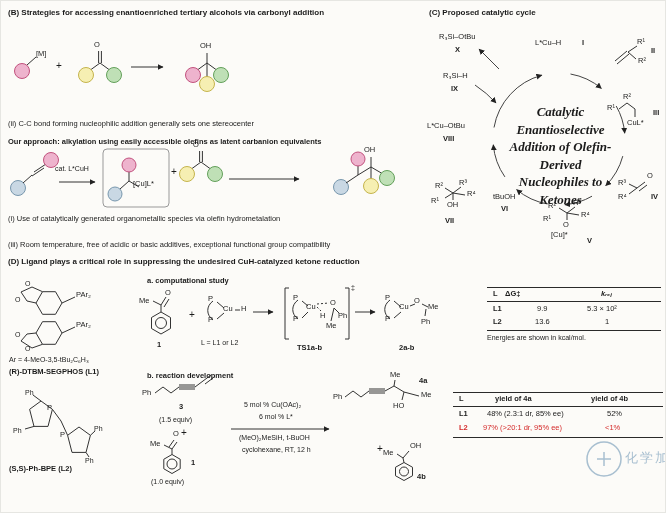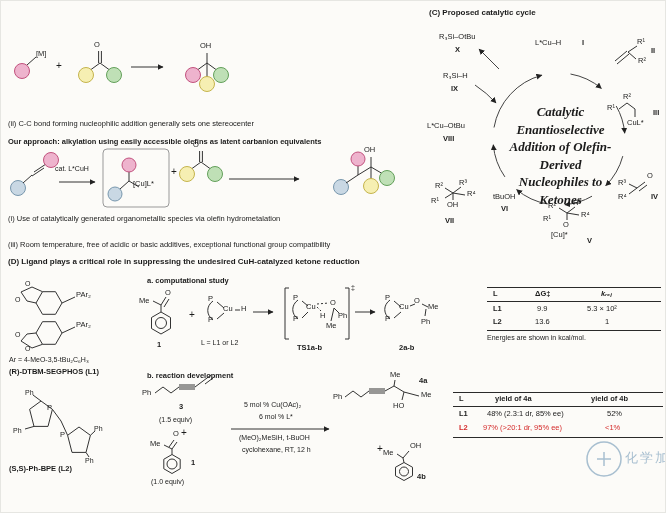--- a/index.html
+++ b/index.html
@@ -203,20 +203,21 @@
       <circle cx="403" cy="470.5" r="4.5"></circle>
     </g>
 
     <g stroke="#a8bfd0" stroke-width="1.5" fill="none">
       <circle cx="603" cy="458" r="17"></circle>
       <line x1="596" y1="458" x2="610" y2="458"></line>
       <line x1="603" y1="451" x2="603" y2="465"></line>
     </g>
   </svg>
 
+  <span class="t s8 b" style="left:7px;top:7px">(B) Strategies for accessing enantioenriched tertiary alcohols via carbonyl addition</span>
   <span class="t" style="left:35px;top:49px">[M]</span>
   <span class="t s10" style="left:55px;top:59px">+</span>
   <span class="t" style="left:93px;top:40px">O</span>
   <span class="t" style="left:199px;top:41px">OH</span>
   <span class="t" style="left:7px;top:119px">(ii) C-C bond forming nucleophilic addition generally sets one stereocenter</span>
   <span class="t b" style="left:7px;top:137px">Our approach: alkylation using easily accessible olefins as latent carbanion equivalents</span>
   <span class="t s7" style="left:54px;top:164px">cat. L*CuH</span>
   <span class="t" style="left:132px;top:179px">[Cu]L*</span>
   <span class="t s10" style="left:170px;top:165px">+</span>
   <span class="t" style="left:192px;top:140px">O</span>
@@ -302,21 +303,21 @@
   <span class="t" style="left:398px;top:302px">Cu</span>
   <span class="t" style="left:413px;top:296px">O</span>
   <span class="t" style="left:427px;top:302px">Me</span>
   <span class="t" style="left:420px;top:317px">Ph</span>
   <span class="t b" style="left:398px;top:343px">2a-b</span>
 
   <div class="rule" style="left:486px;top:286px;width:174px"></div>
   <div class="rule" style="left:486px;top:300px;width:174px"></div>
   <div class="rule" style="left:486px;top:329px;width:174px"></div>
   <span class="t b" style="left:492px;top:289px">L</span>
-  <span class="t b" style="left:534px;top:289px">ΔG‡</span>
+  <span class="t b" style="left:504px;top:289px">ΔG‡</span>
   <span class="t b i" style="left:600px;top:289px">kᵣₑₗ</span>
   <span class="t b" style="left:492px;top:304px">L1</span>
   <span class="t" style="left:536px;top:304px">9.9</span>
   <span class="t" style="left:586px;top:304px">5.3 × 10²</span>
   <span class="t b" style="left:492px;top:317px">L2</span>
   <span class="t" style="left:534px;top:317px">13.6</span>
   <span class="t" style="left:604px;top:317px">1</span>
   <span class="t s7" style="left:486px;top:333px">Energies are shown in kcal/mol.</span>
 
   <span class="t b" style="left:146px;top:371px">b. reaction development</span>

